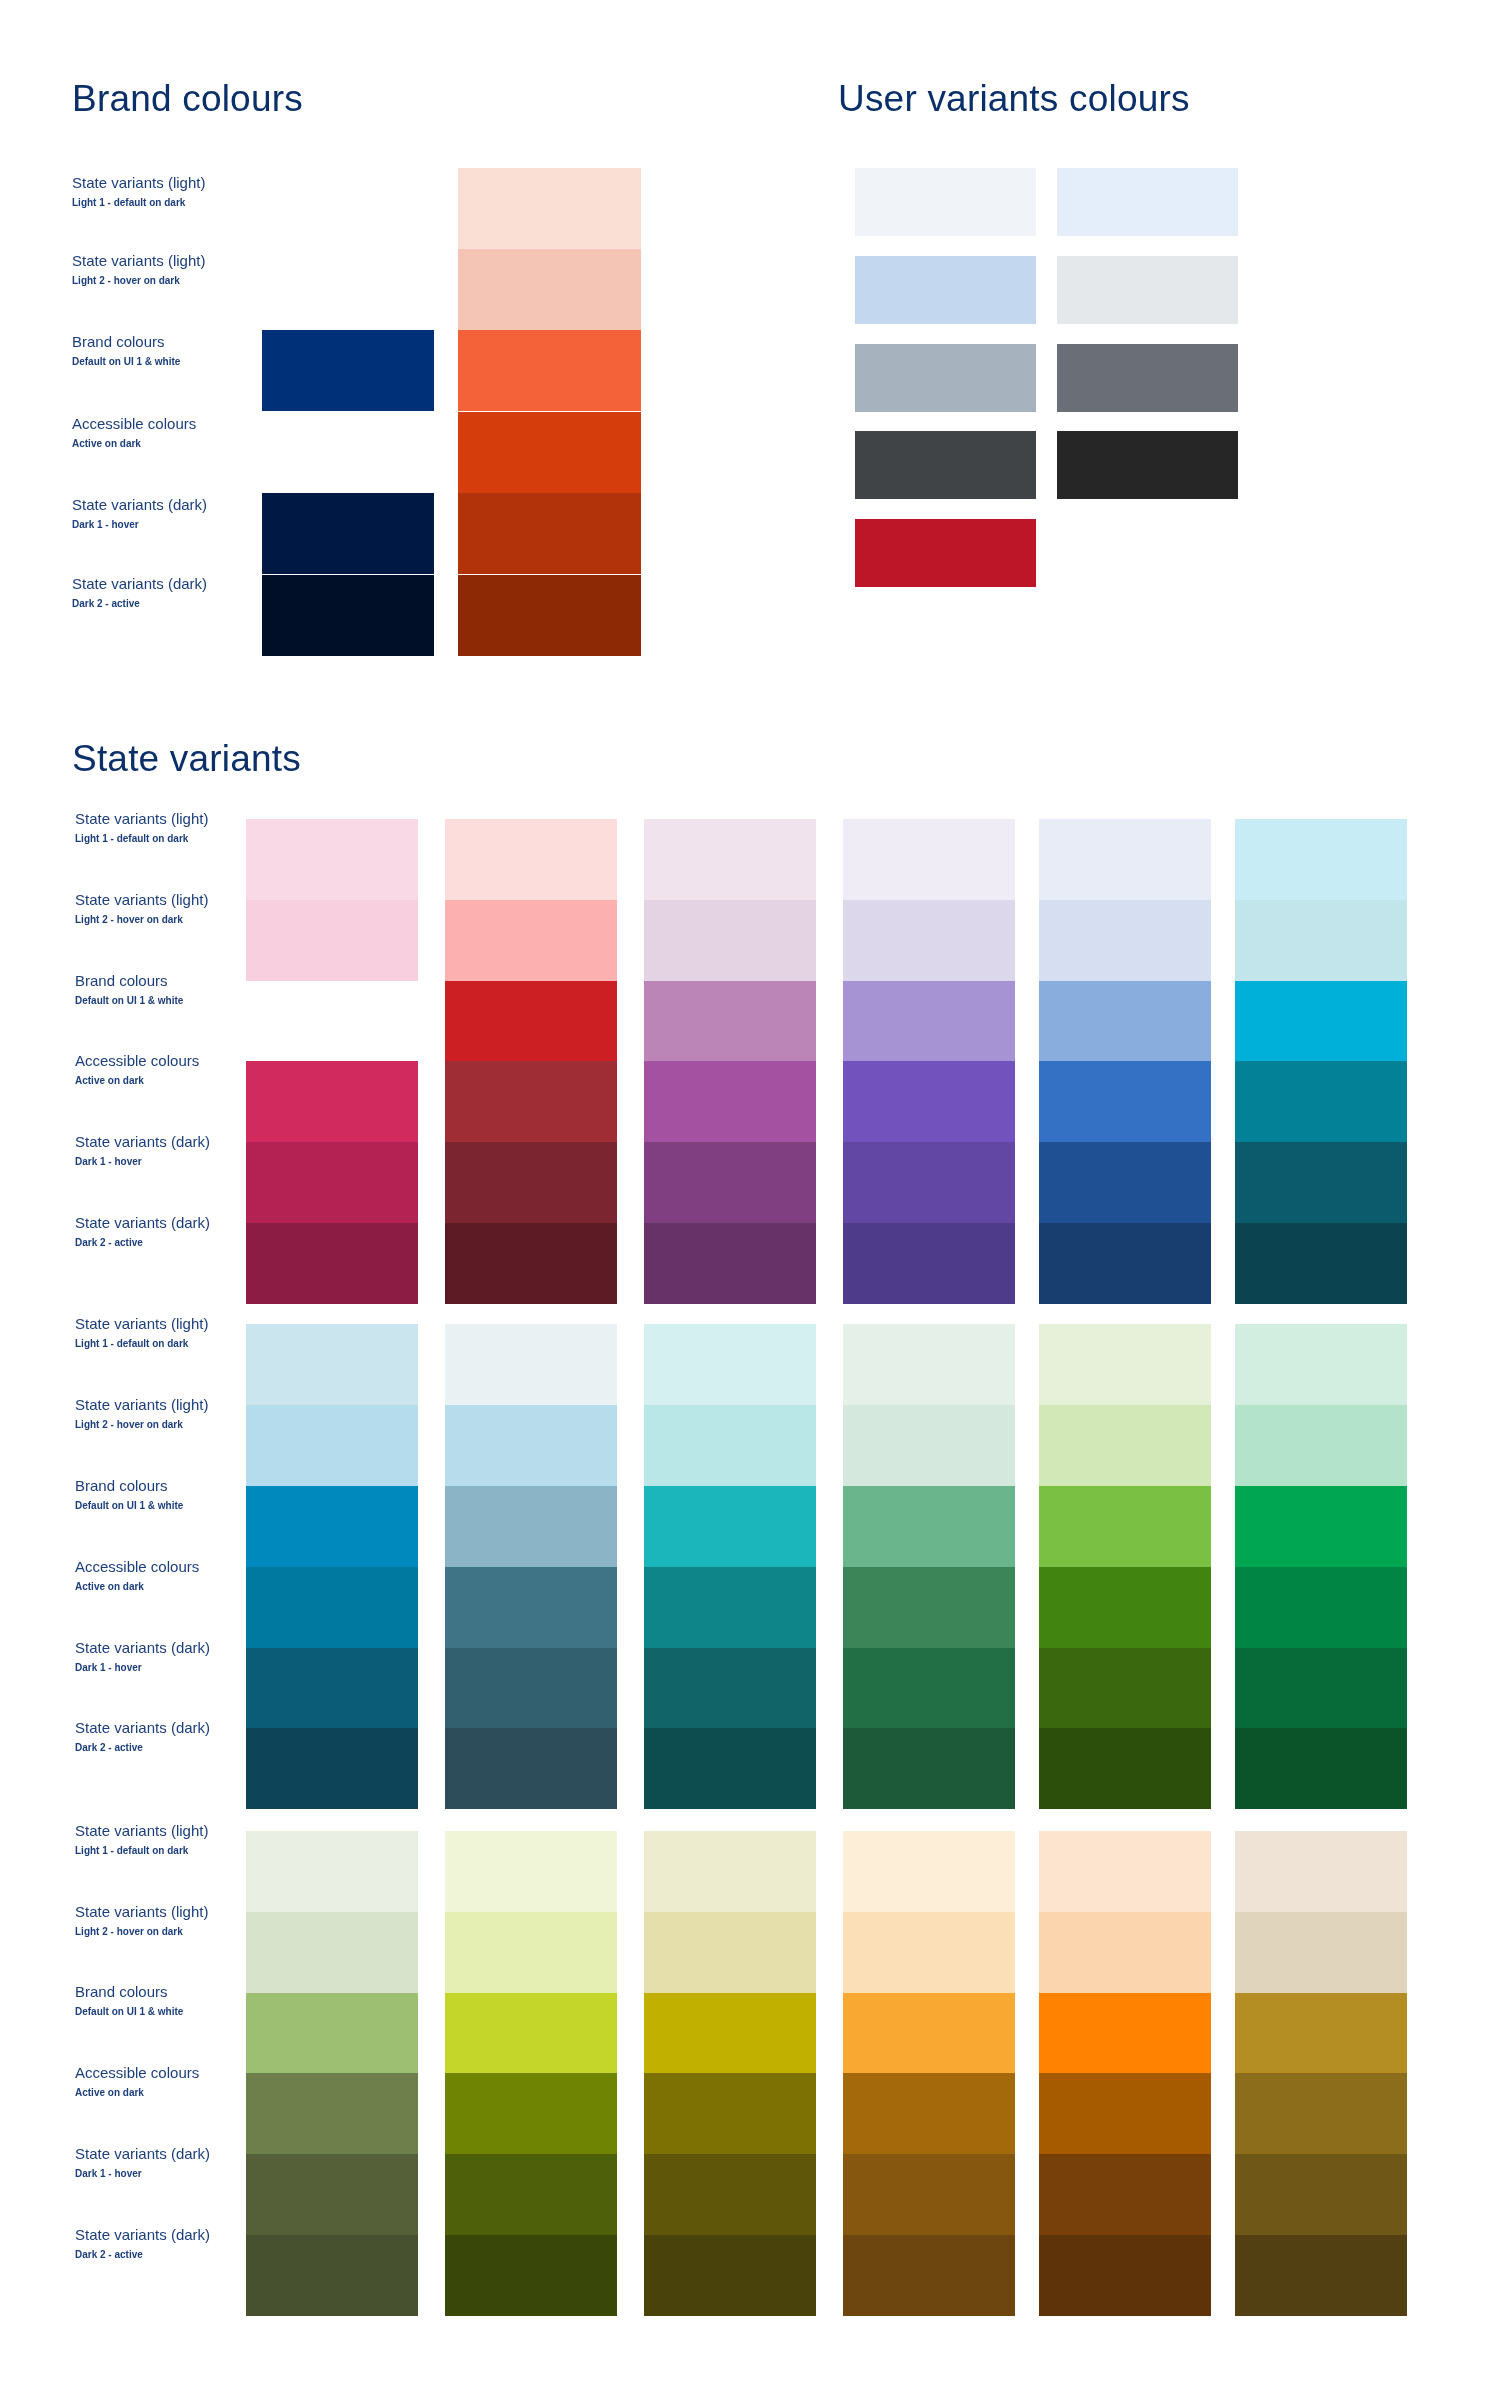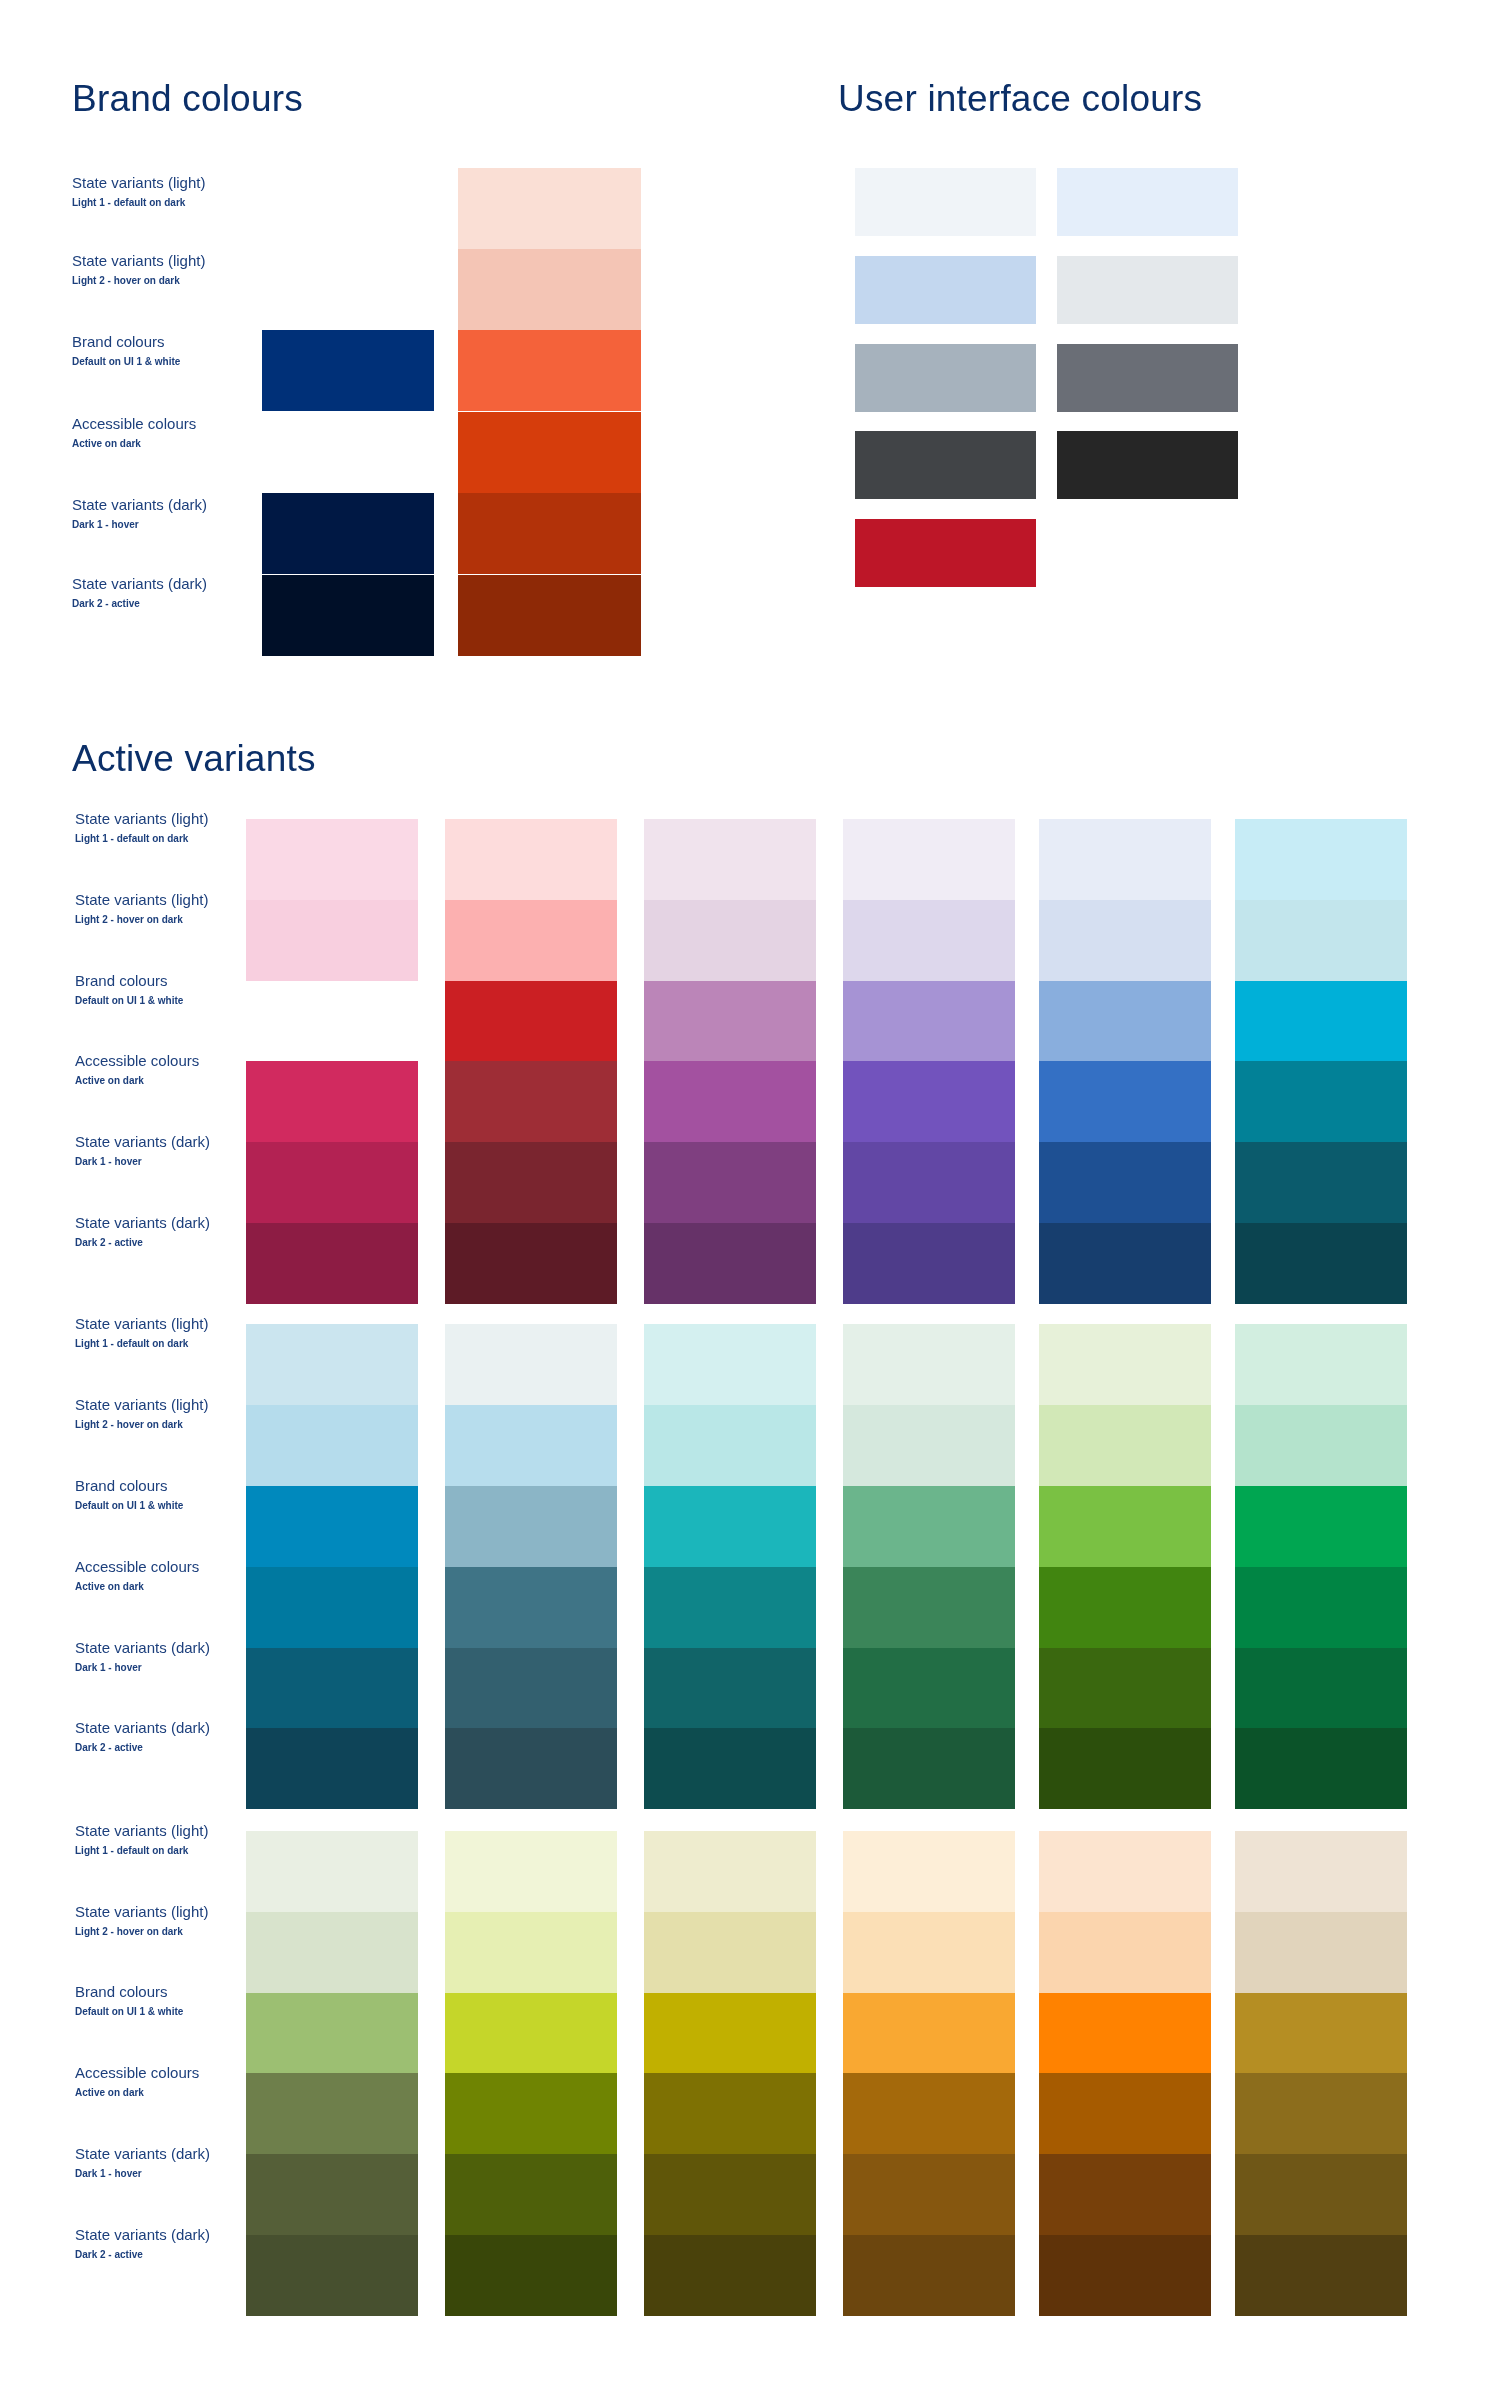--- a/index.html
+++ b/index.html
@@ -115,35 +115,35 @@
       <div class="swatch" title="#001844" style="left: 262px; top: 493px; width: 172px; height: 81px; background: rgb(0, 24, 68);"></div>
       <div class="swatch" title="#000f28" style="left: 262px; top: 575px; width: 172px; height: 81px; background: rgb(0, 15, 40);"></div>
       <div class="swatch" title="#fadfd5" style="left: 458px; top: 168px; width: 183px; height: 81px; background: rgb(250, 223, 213);"></div>
       <div class="swatch" title="#f4c5b5" style="left: 458px; top: 249px; width: 183px; height: 81px; background: rgb(244, 197, 181);"></div>
       <div class="swatch" title="#f4623a" style="left: 458px; top: 330px; width: 183px; height: 81px; background: rgb(244, 98, 58);"></div>
       <div class="swatch" title="#d63d0c" style="left: 458px; top: 412px; width: 183px; height: 81px; background: rgb(214, 61, 12);"></div>
       <div class="swatch" title="#b23209" style="left: 458px; top: 493px; width: 183px; height: 81px; background: rgb(178, 50, 9);"></div>
       <div class="swatch" title="#8e2906" style="left: 458px; top: 575px; width: 183px; height: 81px; background: rgb(142, 41, 6);"></div>
     </div>
 
-  <h1 class="section-title" id="title-ui">User interface colours</h1>
+  <h1 class="section-title" id="title-ui">User variants colours</h1>
 
   <div class="ui-area" id="ui-swatches" style="left: 0px; top: 0px;">
       <div class="swatch" title="#f0f4f8" style="left: 855px; top: 168px; width: 181px; height: 68px; background: rgb(240, 244, 248);"></div>
       <div class="swatch" title="#e4eefa" style="left: 1057px; top: 168px; width: 181px; height: 68px; background: rgb(228, 238, 250);"></div>
       <div class="swatch" title="#c3d7ef" style="left: 855px; top: 256px; width: 181px; height: 68px; background: rgb(195, 215, 239);"></div>
       <div class="swatch" title="#e4e8eb" style="left: 1057px; top: 256px; width: 181px; height: 68px; background: rgb(228, 232, 235);"></div>
       <div class="swatch" title="#a6b2bd" style="left: 855px; top: 344px; width: 181px; height: 68px; background: rgb(166, 178, 189);"></div>
       <div class="swatch" title="#6a6e76" style="left: 1057px; top: 344px; width: 181px; height: 68px; background: rgb(106, 110, 118);"></div>
       <div class="swatch" title="#414447" style="left: 855px; top: 431px; width: 181px; height: 68px; background: rgb(65, 68, 71);"></div>
       <div class="swatch" title="#262626" style="left: 1057px; top: 431px; width: 181px; height: 68px; background: rgb(38, 38, 38);"></div>
       <div class="swatch" title="#bd1628" style="left: 855px; top: 519px; width: 181px; height: 68px; background: rgb(189, 22, 40);"></div>
     </div>
 
-  <h1 class="section-title" id="title-statevars">Active variants</h1>
+  <h1 class="section-title" id="title-statevars">State variants</h1>
 
   <div class="sv-block" id="sv-block-0" style="left: 0px; top: 0px;">
       <div class="label-row" style="top: 810px; left: 75px;">
         <div class="label-main">State variants (light)</div>
         <div class="label-sub">Light 1 - default on dark</div>
       </div>
       <div class="label-row" style="top: 891px; left: 75px;">
         <div class="label-main">State variants (light)</div>
         <div class="label-sub">Light 2 - hover on dark</div>
       </div>

